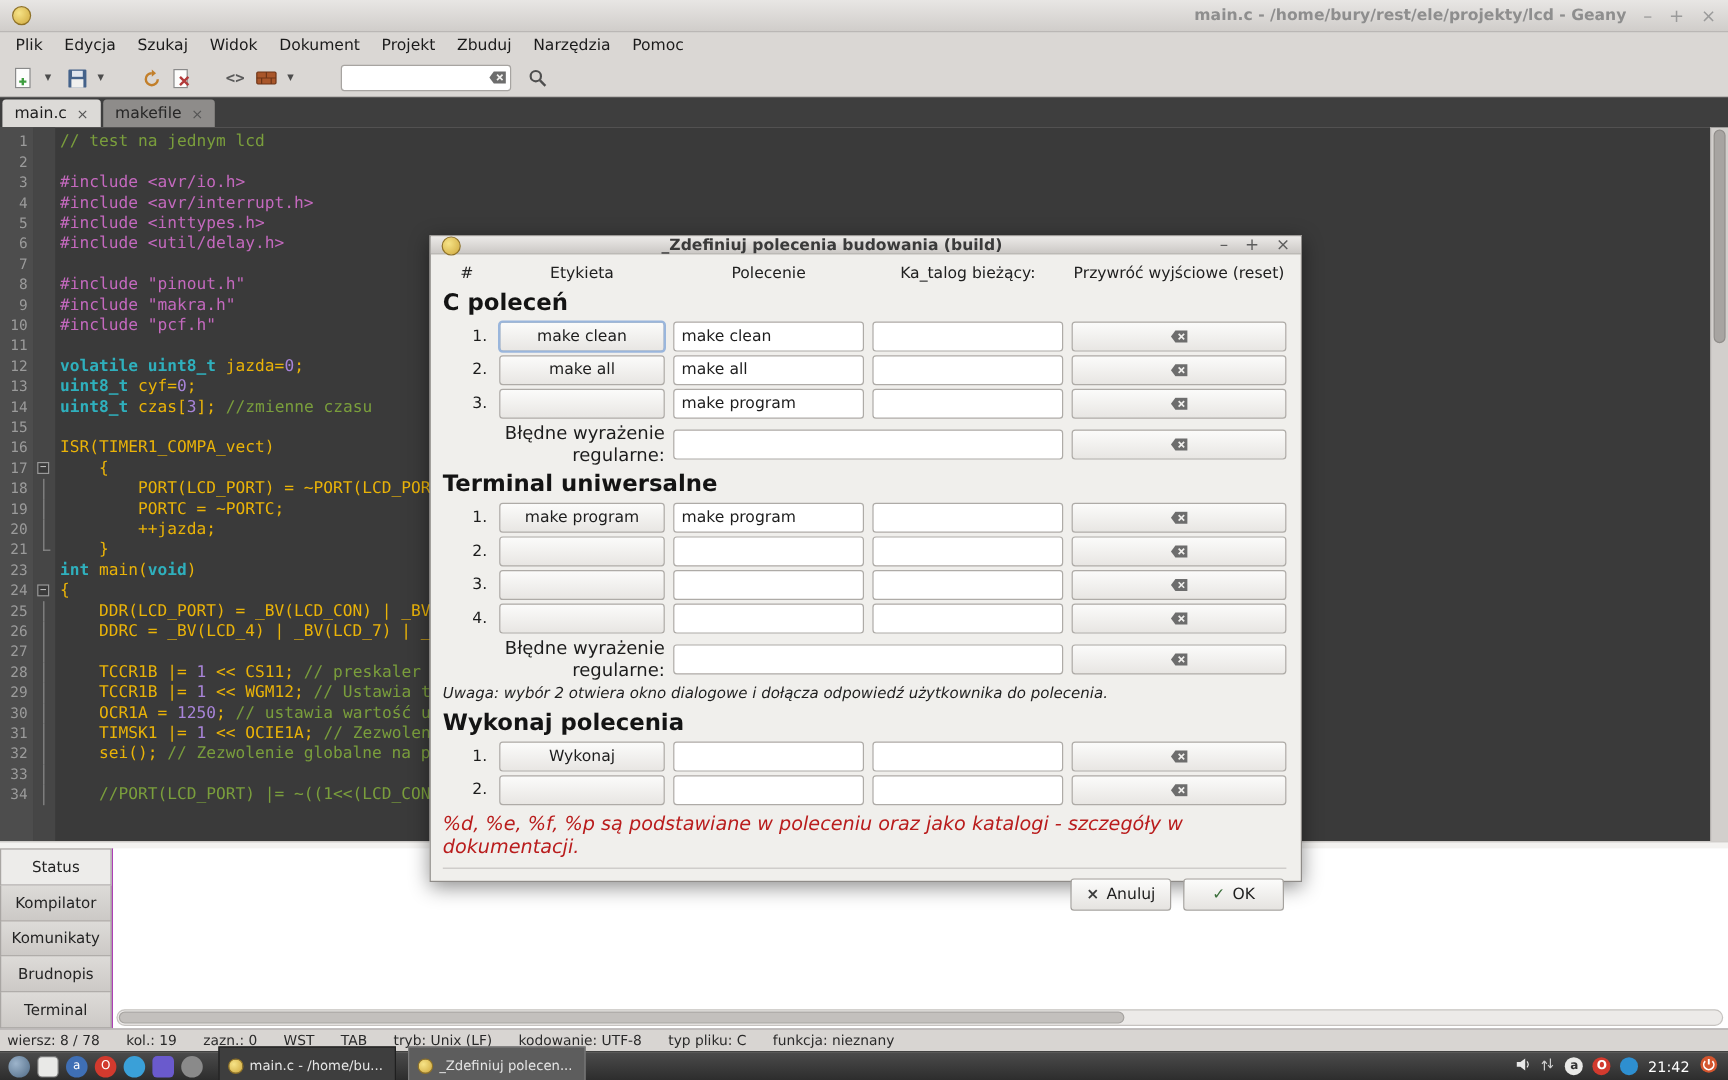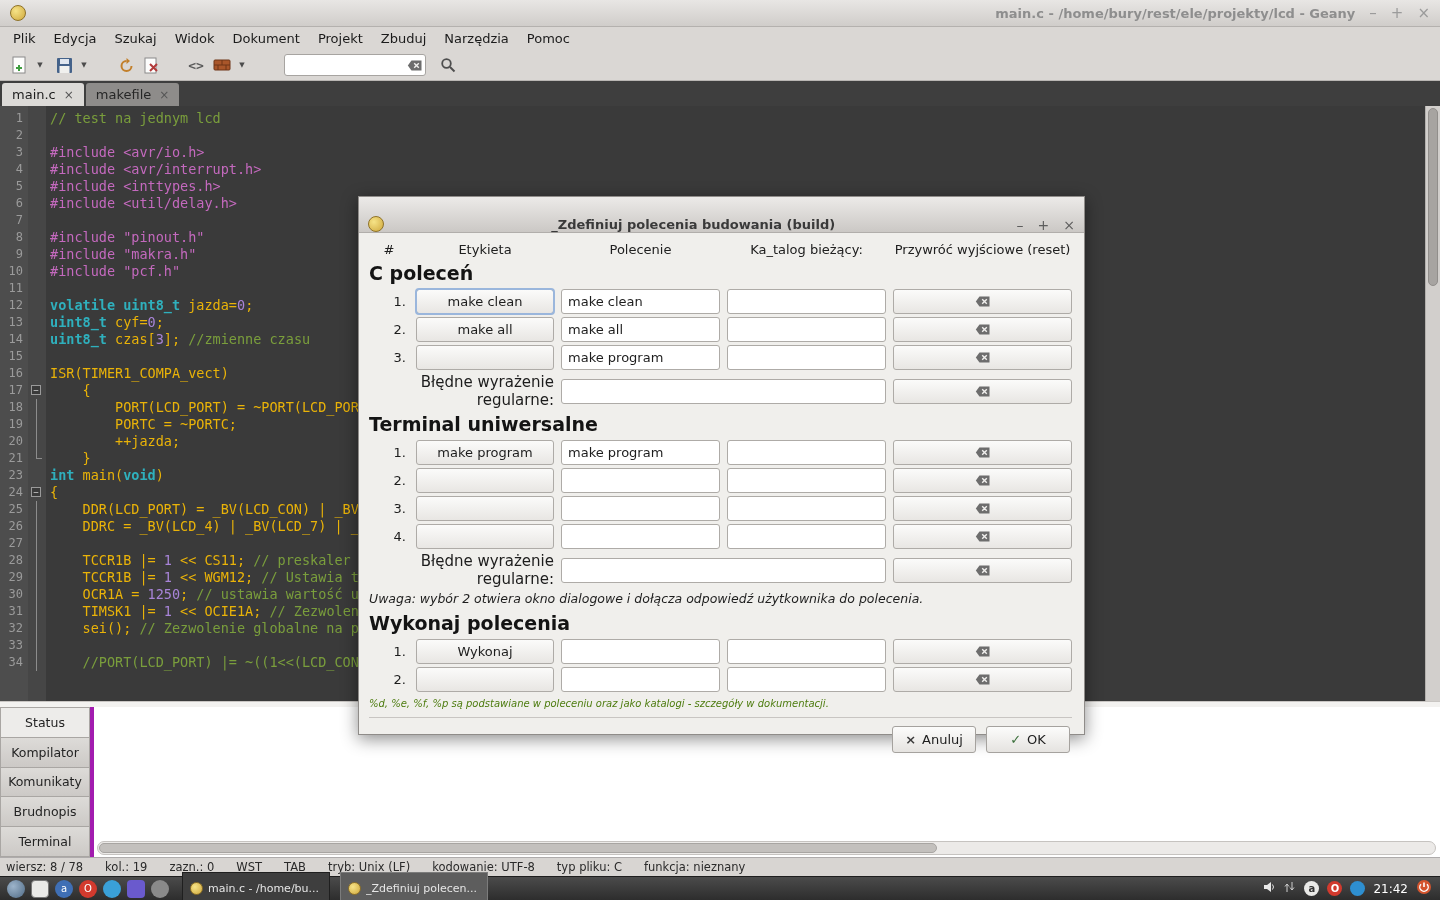--- a/index.html
+++ b/index.html
@@ -49,21 +49,21 @@
   .sg-pp{color:#c469be}
   .sg-kw{color:#2fb0bd;font-weight:bold}
   .sg-num{color:#a884d8}
   .sg-pl{color:#eab308}
   #vscroll{position:absolute;right:0;top:0;bottom:0;width:15px;background:#d2cfcc;border-left:1px solid #b3b0ad}
   #vscroll .thumb{position:absolute;left:2px;right:2px;top:2px;height:178px;background:#a7a4a1;border-radius:5px;border:1px solid #918e8b}
   #hstrip{position:absolute;left:0;top:701px;width:1440px;height:6px;background:#f3f2f0;border-top:1px solid #c9c6c3}
 
   
   #bottom{position:absolute;left:0;top:707px;width:1440px;height:150px;background:#ffffff}
-  #side-tabs{position:absolute;left:0;top:0;width:94px;height:150px;background:#cfccc9;border-right:4px solid #a21caf;display:flex;flex-direction:column}
+  #side-tabs{position:absolute;left:0;top:0;width:94px;height:150px;background:#cfccc9;border-right:1px solid #a21caf;display:flex;flex-direction:column}
   .side-tab{flex:1;display:flex;align-items:center;justify-content:center;font-size:12.5px;border:1px solid #a9a6a3;border-top:none;background:linear-gradient(#dddbd8,#ccc9c6);color:#242424}
   .side-tab:first-child{border-top:1px solid #a9a6a3}
   .side-tab.active{background:#edecea}
   #panel-content{position:absolute;left:95px;top:0;right:0;bottom:0;background:#fff}
   #panel-hscroll{position:absolute;left:97px;right:4px;bottom:2px;height:14px;background:#eceae8;border:1px solid #c6c3c0;border-radius:7px}
   #panel-hscroll .thumb{position:absolute;left:1px;top:1px;bottom:1px;width:838px;background:#c3c0bd;border-radius:6px;border:1px solid #a8a5a2}
 
   
   #statusbar{position:absolute;left:0;top:857px;width:1440px;height:19px;background:#d8d5d2;border-top:1px solid #aeabab;display:flex;align-items:center;padding-left:6px;font-size:11.5px;color:#2a2a2a}
   .status-item{margin-right:22px;white-space:pre}
@@ -75,37 +75,37 @@
   #taskwins{display:flex;align-items:center}
   .taskwin{display:flex;align-items:center;gap:5px;height:33px;margin-left:10px;padding:0 7px;width:148px;border:1px solid #1f1f1f;background:#3e3e3e;font-size:11px;color:#e6e6e6;overflow:hidden;white-space:nowrap}
   .taskwin.active{background:#5d5d5d;border-color:#7c7c7c}
   .taskwin .lbl{overflow:hidden;text-overflow:ellipsis}
   #tray{margin-left:auto;display:flex;align-items:center;gap:8px;padding-right:4px}
   .tray-circle{width:15px;height:15px;border-radius:50%;display:flex;align-items:center;justify-content:center;font-size:10px;font-weight:bold}
   .clock{font-size:12px;color:#ffffff}
 
   
   #dialog{position:absolute;left:358px;top:196px;width:727px;height:539px;background:#f0efec;border:1px solid #8f8c89;box-shadow:0 4px 16px rgba(0,0,0,.45);z-index:40}
-  .dlg-titlebar{height:36px;background:linear-gradient(#eceae8,#cbc8c5);border-bottom:1px solid #b1aeab;display:flex;align-items:flex-end;padding:0 9px}
+  .dlg-titlebar{height:15px;background:linear-gradient(#eceae8,#cbc8c5);border-bottom:1px solid #b1aeab;display:flex;align-items:flex-start;padding:0 9px}
   .dlg-titlebar .title{flex:1;text-align:center;font-weight:bold;font-size:13px;color:#3a3a3a}
   .dlg-titlebar .winctl{color:#5d5d5d;font-size:14px}
   .dlg-body{padding:7px 12px 8px 10px}
   .dlg-row{display:grid;grid-template-columns:40px 138px 159px 159px 179px;column-gap:7px;align-items:center;margin-bottom:3px}
   .dlg-headrow{margin-bottom:5px;margin-top:2px}
   .dlg-headrow span{text-align:center;font-size:13px;color:#202020}
   .rownum{text-align:right;padding-right:3px;font-size:13px}
   .lblbtn{height:25px;border:1px solid #aeaba7;border-radius:3px;background:linear-gradient(#fbfbfa,#e8e6e3);font-size:13px;color:#1d1d1d;font-family:inherit}
   .lblbtn.focused{outline:2px solid #9ab6dc;outline-offset:-1px}
   .entry{height:25px;border:1px solid #aeaba7;border-radius:3px;background:#fff;font-size:13px;color:#1d1d1d;padding:0 6px;font-family:inherit}
   .resetbtn{height:25px;border:1px solid #aeaba7;border-radius:3px;background:linear-gradient(#fbfbfa,#e8e6e3);display:flex;align-items:center;justify-content:center}
   .section-title{font-weight:bold;font-size:19px;margin:4px 0 5px;color:#141414}
   .regex-label{grid-column:1/3;text-align:right;font-size:15px}
   .regex-entry{grid-column:3/5}
   .dlg-note{font-style:italic;font-size:12.5px;margin:3px 0 6px;color:#1e1e1e}
-  .dlg-footnote{font-style:italic;font-size:10px;margin:6px 0 8px;color:#4d7c0f}
+  .dlg-footnote{font-style:italic;font-size:16px;margin:6px 0 8px;color:#b91c1c}
   .dlg-actions{border-top:1px solid #c8c5c2;padding-top:8px;display:flex;justify-content:flex-end;gap:10px;padding-right:2px}
   .act-btn{min-width:84px;height:27px;border:1px solid #a5a29e;border-radius:3px;background:linear-gradient(#fcfcfb,#e5e3e0);font-size:13px;display:flex;align-items:center;justify-content:center;gap:6px;font-family:inherit;color:#1d1d1d;padding:0 10px}
   .ico-x{font-weight:bold;color:#3c3c3c}
   .ico-check{font-weight:bold;color:#3a6e3a}
 </style>
 </head>
 <body>
 
 <div id="root">
 

